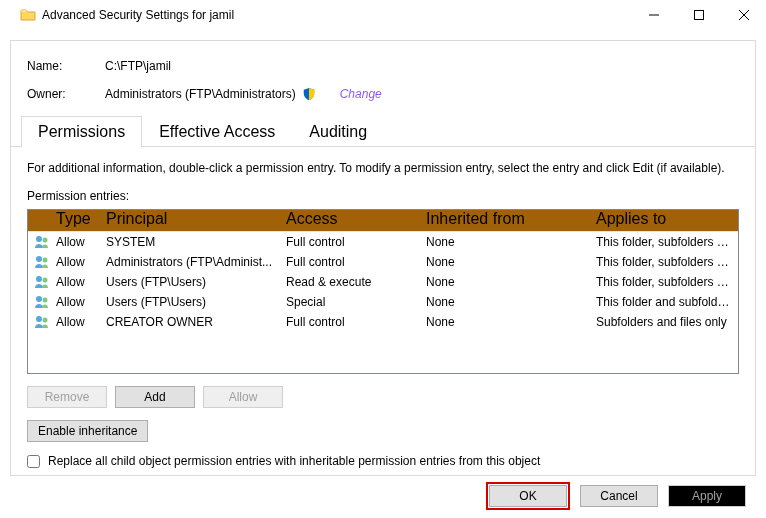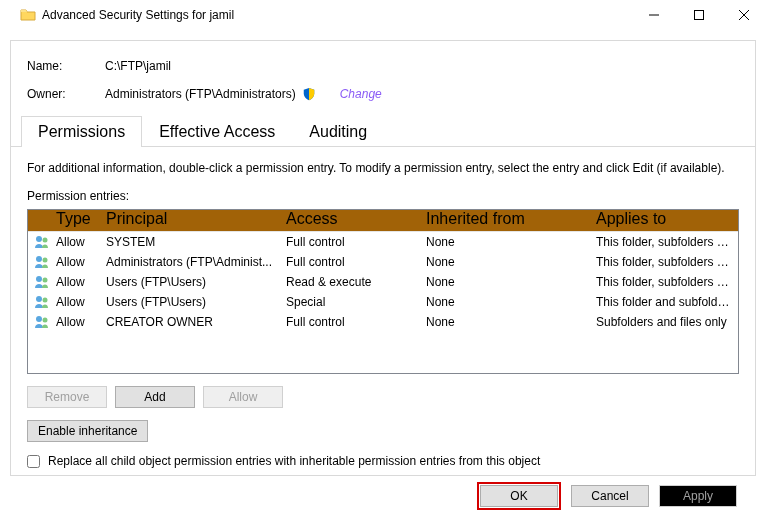--- a/index.html
+++ b/index.html
@@ -42,21 +42,21 @@
   .lrow div { padding: 0 6px; white-space: nowrap; overflow: hidden; text-overflow: ellipsis; }
   .users-ico { width: 16px; height: 16px; display: block; margin: 0 auto; }
 
   .actions { display: flex; gap: 8px; margin-top: 12px; }
   .btn { min-width: 80px; height: 22px; font-size: 12px; background: #e1e1e1; border: 1px solid #adadad; cursor: default; display: inline-flex; align-items: center; justify-content: center; padding: 0 10px; }
   .btn.disabled { color: #a0a0a0; background: #efefef; border-color: #d0d0d0; }
 
   .chkline { display: flex; align-items: center; margin-top: 12px; font-size: 12px; gap: 4px; }
   .chkline input { margin: 0 4px 0 0; width: 13px; height: 13px; }
 
-  .dlgbtns { position: absolute; right: 29px; bottom: 8px; display: flex; gap: 10px; align-items: center; }
+  .dlgbtns { position: absolute; right: 20px; bottom: 8px; display: flex; gap: 10px; align-items: center; }
   .dlgbtn { width: 78px; height: 22px; font-size: 12px; background: #e1e1e1; border: 1px solid #adadad; display: inline-flex; align-items: center; justify-content: center; }
   .dlgbtn.disabled { color: #a0a0a0; background: #000000; border-color: #d0d0d0; }
   .ok-highlight { border: 2px solid #d40000; padding: 1px; }
 </style>
 </head>
 <body>
 
 <div class="titlebar">
   <svg class="folder-ico" viewBox="0 0 16 16">
     <path d="M1 3h5l1 2h8v8H1z" fill="#ffd75e" stroke="#d8a93a"></path>

